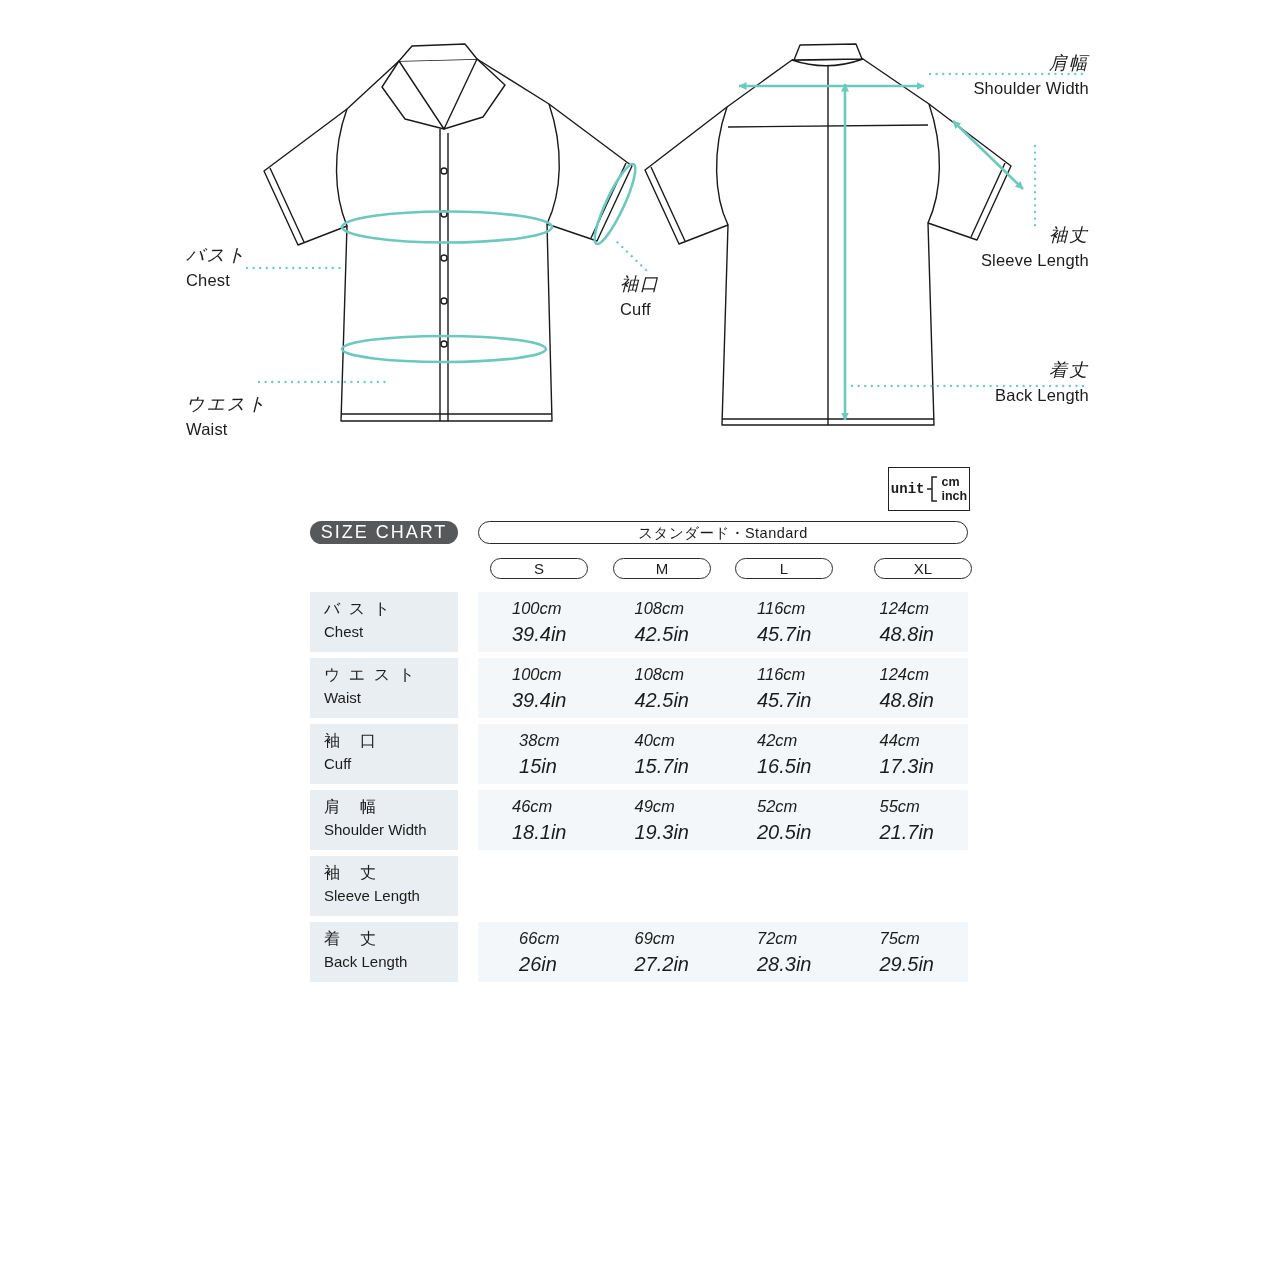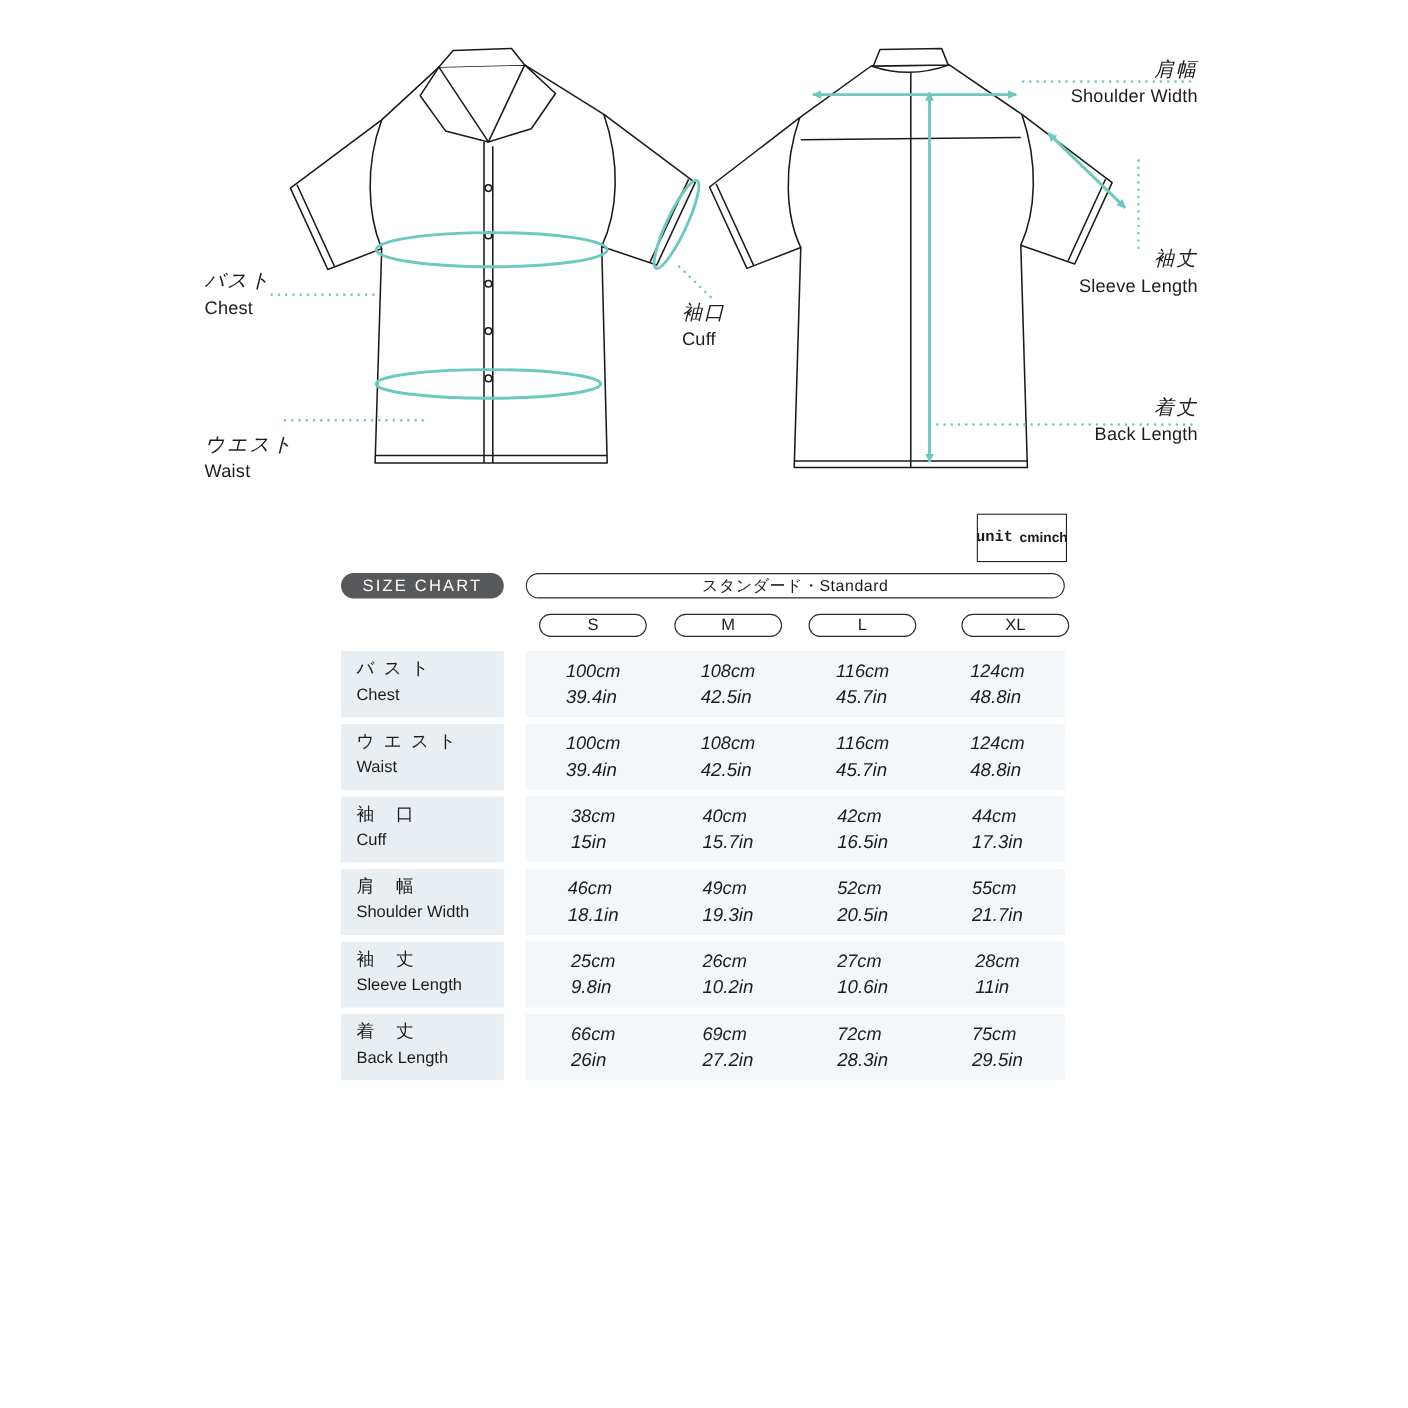--- a/index.html
+++ b/index.html
@@ -11,42 +11,42 @@
   .diag-label{position:absolute;line-height:1;}
   .diag-label .jp{font-size:18px;letter-spacing:2px;font-style:italic;}
   .diag-label .en{font-size:16.5px;margin-top:8px;letter-spacing:.2px;}
   .diag-label.right{text-align:right;}
   
   .unit-box{
     position:absolute;left:888px;top:467px;width:82px;height:44px;border:1.5px solid #222;
     box-sizing:border-box;display:flex;align-items:center;justify-content:center;gap:3px;background:#fff;
   }
   .unit-word{font-size:14px;font-weight:bold;font-family:Liberation Mono, monospace;}
-  .unit-stack{display:flex;font-size:12.5px;font-weight:bold;line-height:14px;}
+  .unit-stack{display:flex;flex-direction:column;font-size:12.5px;font-weight:bold;line-height:14px;}
   
   .table{position:absolute;left:310px;top:521px;width:658px;height:470px;}
   .pill{box-sizing:border-box;position:absolute;height:23px;border-radius:12px;text-align:center;line-height:23px;}
-  .title-pill{left:0;top:0;width:148px;background:#57585a;color:#fff;font-size:15px;letter-spacing:2px;}
+  .title-pill{left:0;top:0;width:148px;background:#57585a;color:#fff;font-size:18px;letter-spacing:2px;}
   .standard-pill{left:168px;top:0;width:490px;border:1.2px solid #2b2b2b;font-size:14.5px;letter-spacing:.5px;}
   .size-pill{
     box-sizing:border-box;position:absolute;top:37px;width:98px;height:21px;border:1.2px solid #2b2b2b;
     border-radius:11px;text-align:center;line-height:19px;font-size:15px;
   }
   .row{position:absolute;left:0;width:658px;height:60px;}
   .row-label{
     position:absolute;left:0;top:0;width:148px;height:60px;background:#e8eef2;
     box-sizing:border-box;padding:9px 0 0 14px;
   }
   .row-label .jp{font-size:16px;letter-spacing:2px;line-height:1;}
   .row-label .en{font-size:15px;margin-top:7px;line-height:1;}
   .row-data{position:absolute;left:168px;top:0;width:490px;height:60px;background:#f3f7f9;display:flex;}
   .cell{flex:1;display:flex;align-items:center;justify-content:center;}
   .val-wrap{text-align:left;line-height:1;font-style:italic;}
   .val-wrap .cm{font-size:16.5px;}
-  .val-wrap .in{font-size:17px;margin-top:7px;}
+  .val-wrap .in{font-size:20px;margin-top:7px;}
 </style>
 </head>
 <body>
 
 <div class="canvas">
 
   <svg class="diagram-svg" width="1280" height="460" viewBox="0 0 1280 460">
     <defs>
       <marker id="arr" markerWidth="12" markerHeight="12" refX="7.5" refY="4" orient="auto-start-reverse" markerUnits="userSpaceOnUse">
         <path d="M0 0 L8 4 L0 8 Z" fill="#6cc9bd"></path>
@@ -278,46 +278,20 @@
             </div>
           </div>
       </div>
     </div>
 
     <div class="row" style="top:335px;">
       <div class="row-label">
         <div class="jp">袖　丈</div>
         <div class="en">Sleeve Length</div>
       </div>
-      <div class="row-data">
-        <div class="cell">
-            <div class="val-wrap">
-          <div class="cm">25cm</div>
-          <div class="in">9.8in</div>
-            </div>
-          </div>
-        <div class="cell">
-            <div class="val-wrap">
-          <div class="cm">26cm</div>
-          <div class="in">10.2in</div>
-            </div>
-          </div>
-        <div class="cell">
-            <div class="val-wrap">
-          <div class="cm">27cm</div>
-          <div class="in">10.6in</div>
-            </div>
-          </div>
-        <div class="cell">
-            <div class="val-wrap">
-          <div class="cm">28cm</div>
-          <div class="in">11in</div>
-            </div>
-          </div>
-      </div>
     </div>
 
     <div class="row" style="top:401px;">
       <div class="row-label">
         <div class="jp">着　丈</div>
         <div class="en">Back Length</div>
       </div>
       <div class="row-data">
         <div class="cell">
             <div class="val-wrap">

